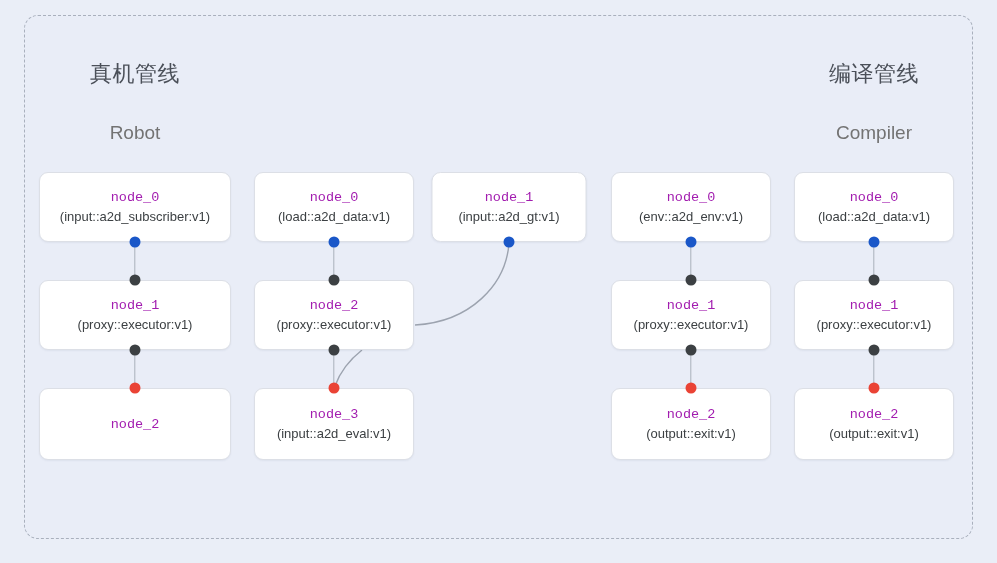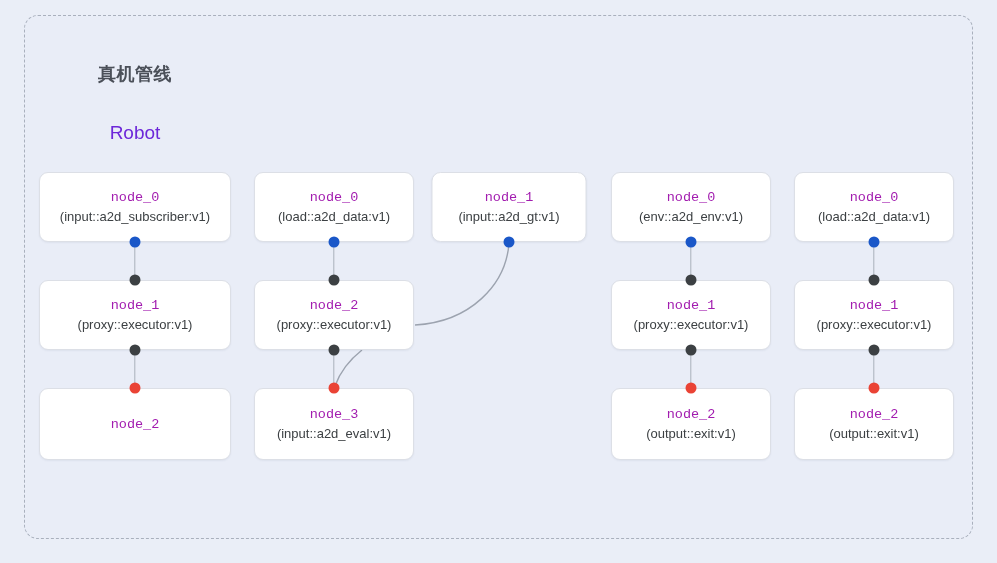--- a/index.html
+++ b/index.html
@@ -32,29 +32,29 @@
   }
 
   
   .col-head {
     position: absolute;
     text-align: center;
     transform: translateX(-50%);
     white-space: nowrap;
   }
   .col-head .cn {
-    font-size: 18px;
-    font-weight: bold;
+    font-size: 22px;
+    font-weight: normal;
     color: #4b5059;
     letter-spacing: 0.5px;
     line-height: 24px;
   }
   .col-head .en {
     font-size: 19px;
-    color: #6d28d9;
+    color: #737373;
     line-height: 24px;
     margin-top: 35px;
     font-weight: normal;
   }
 
   
   .node {
     position: absolute;
     background: #ffffff;
     border: 1px solid #dcdfe6;
@@ -120,20 +120,24 @@
 
   <div id="panel"></div>
 
   <div class="col-head" style="left:135px; top:62px;">
     <div class="cn">真机管线</div>
     <div class="en">Robot</div>
   </div>
 
 
 
+  <div class="col-head" style="left:874px; top:62px;">
+    <div class="cn">编译管线</div>
+    <div class="en">Compiler</div>
+  </div>
 
   <div class="link" style="left:135px; top:242px; height:46px;"></div>
   <div class="link" style="left:135px; top:350px; height:40px;"></div>
 
   <div class="link" style="left:334px; top:242px; height:46px;"></div>
   <div class="link" style="left:334px; top:350px; height:40px;"></div>
 
   <div class="link" style="left:691px; top:242px; height:46px;"></div>
   <div class="link" style="left:691px; top:350px; height:40px;"></div>
 

